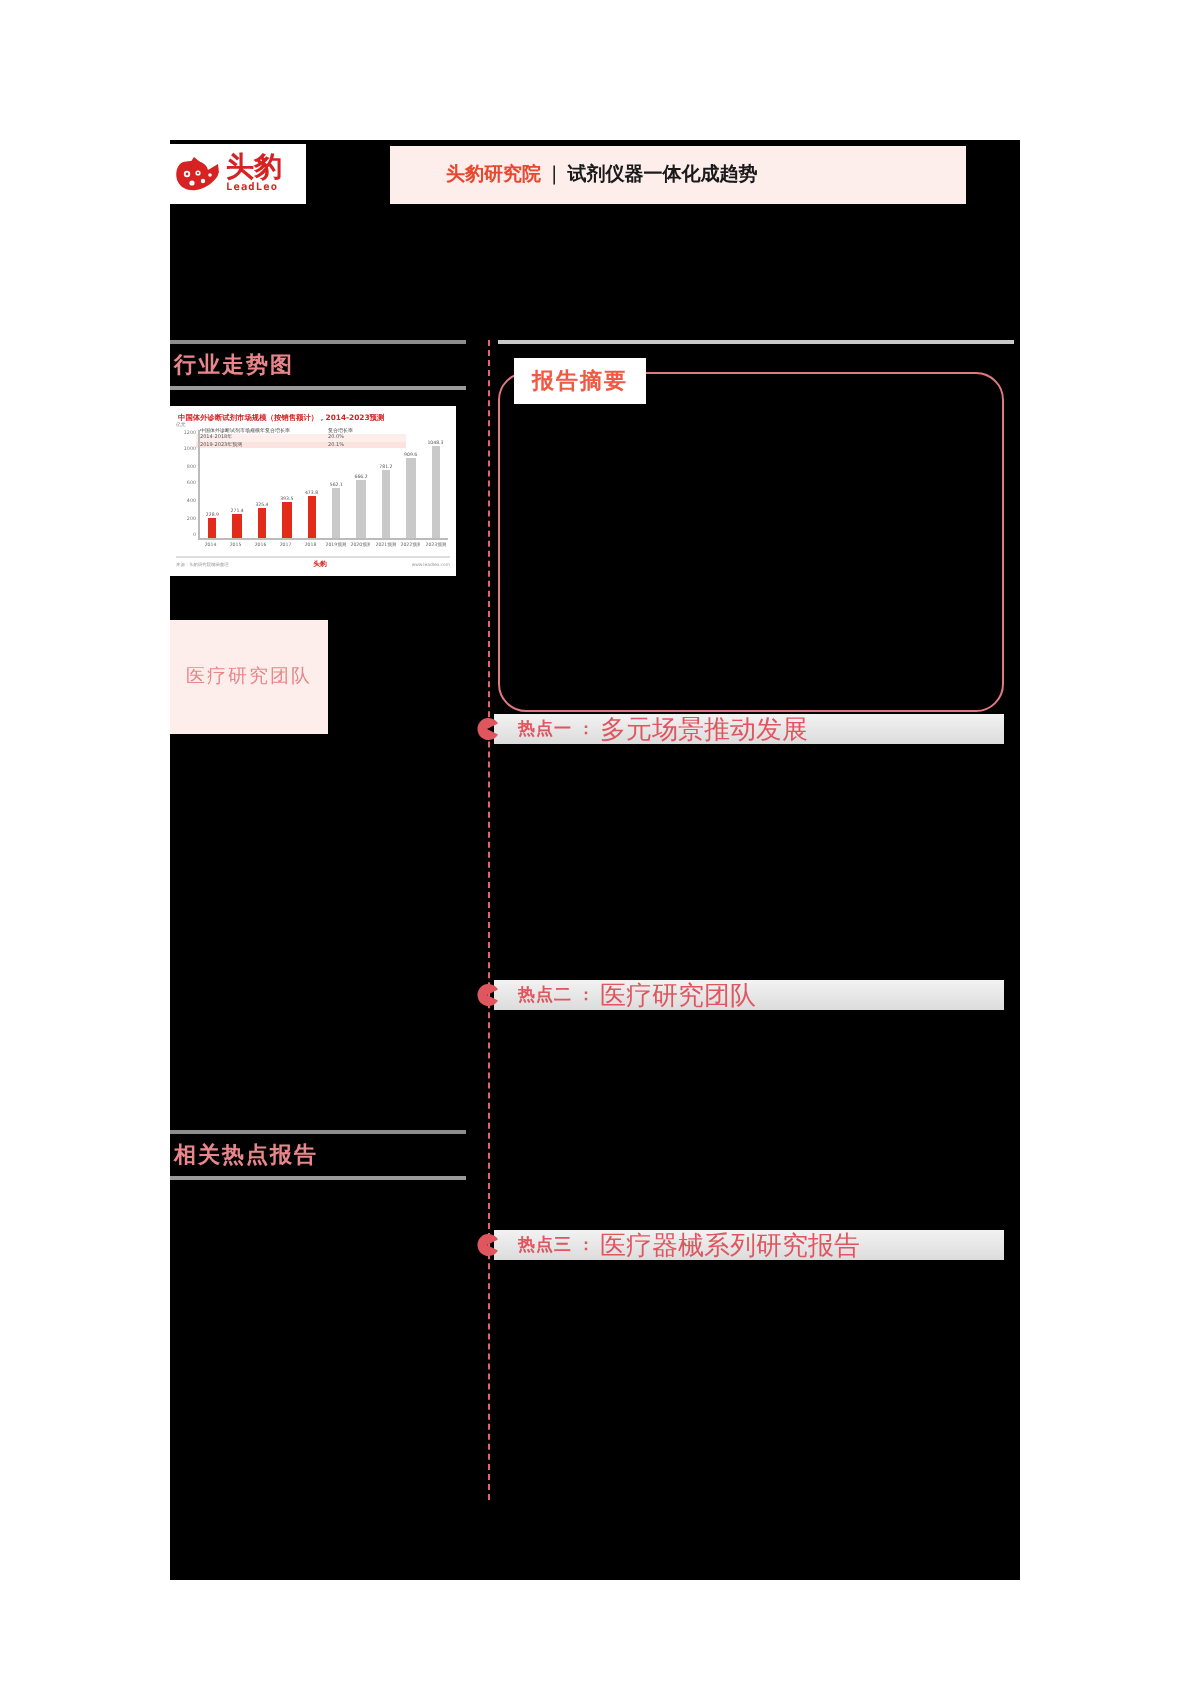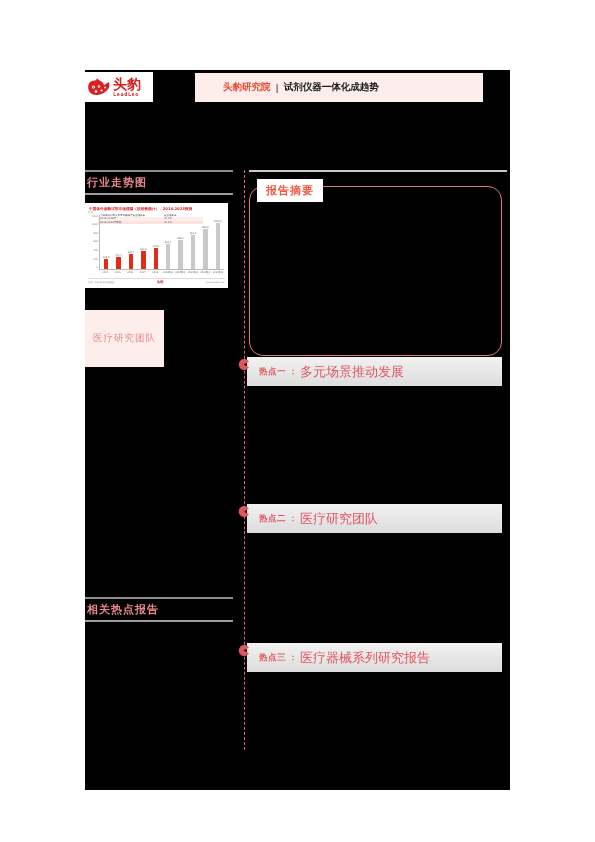--- a/index.html
+++ b/index.html
@@ -131,21 +131,21 @@
     font-family:"DejaVu Sans",sans-serif;font-size:3.4px;
     font-weight:bold;color:#d62222;
   }
   #team-badge{
     margin-top:22px;display:inline-block;
     background:#fdeeec;padding:22px 8px;
     font-family:"DejaVu Sans",sans-serif;
     font-size:9.5px;color:#e8868a;letter-spacing:1px;
   }
   #related-block{
-    position:absolute;left:0px;top:395px;width:148px;margin-top:32px;
+    position:absolute;left:0px;top:395px;width:148px;
   }
 
   
   #divider{
     position:absolute;left:159px;top:100px;width:0;height:580px;
     border-left:1.2px dashed #e8626a;
   }
 
   
   #right-col{
@@ -159,21 +159,21 @@
     position:absolute;left:5px;top:7px;width:253px;height:170px;
     border:1.1px solid #e07a80;border-radius:14px;box-sizing:border-box;
   }
   #summary-label{
     position:absolute;left:13px;top:0px;
     background:#ffffff;padding:4px 9px;
     font-family:"DejaVu Sans",sans-serif;
     font-size:11px;font-weight:bold;color:#ef5a42;letter-spacing:1px;
   }
   .hotspot{
-    position:relative;margin-left:3px;width:255px;height:29px;
+    position:relative;margin-left:3px;width:255px;height:15px;
     background:linear-gradient(#f2f2f2,#dcdcdc);
     display:flex;align-items:center;box-sizing:border-box;
   }
   .hotspot .bullet{
     position:absolute;left:-9px;top:2px;width:11px;height:11px;
   }
   .hotspot .label{
     margin-left:12px;
     font-family:"DejaVu Sans",sans-serif;
     font-size:8.5px;font-weight:bold;color:#e0565f;letter-spacing:0.5px;

